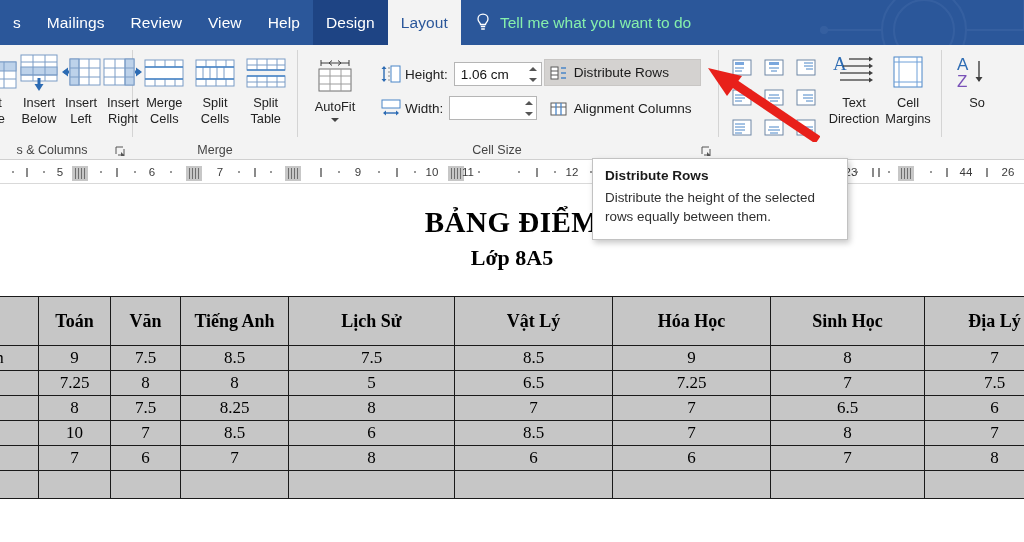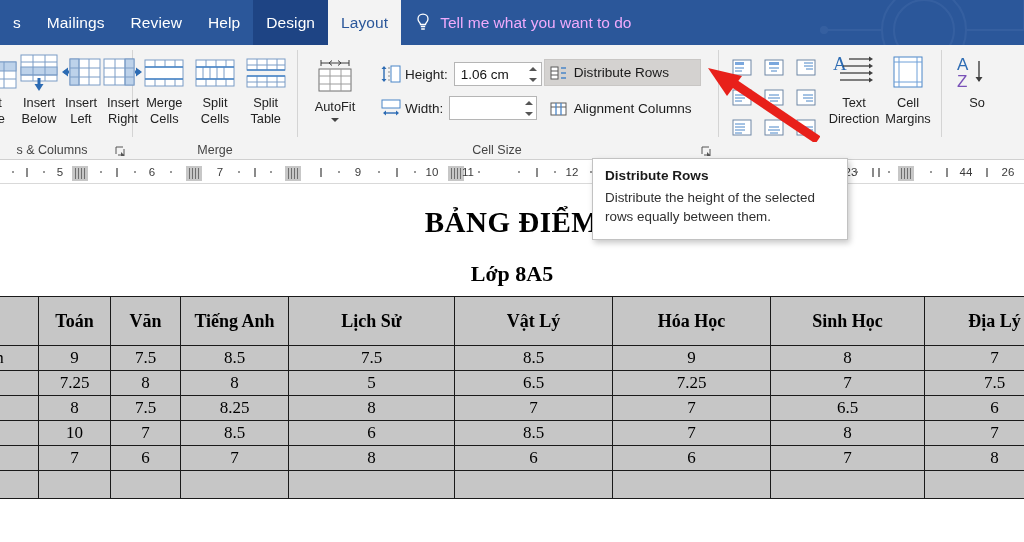--- a/index.html
+++ b/index.html
@@ -39,21 +39,21 @@
   .tab.contextual { background: #1e4484; }
   .tab.active {
     background: #f3f3f3;
     color: #2b579a;
   }
   .tellme {
     height: 45px;
     display: flex; align-items: center;
     gap: 9px;
     padding: 0 12px 0 14px;
-    color: #f0abfc;
+    color: #86efac;
     font-size: 15.5px;
     white-space: nowrap;
   }
   .bulb { width: 16px; height: 20px; flex: none; }
 
   
   .ribbon {
     position: relative;
     height: 115px;
     background: #f3f3f3;
@@ -251,21 +251,21 @@
     color: #000000;
     margin-top: 22px;
     letter-spacing: .5px;
   }
   .doc-subtitle {
     text-align: center;
     font-family: "Liberation Serif", serif;
     font-weight: bold;
     font-size: 22px;
     color: #000000;
-    margin-top: 22px;
+    margin-top: 6px;
   }
 
   table.grades {
     position: absolute;
     left: -40px;
     top: 112px;
     width: 1104px;
     border-collapse: collapse;
     font-family: "Liberation Serif", serif;
     background: #c6c6c6;
@@ -360,20 +360,23 @@
     </svg>
 
     <div class="tab">
         <span>s</span>
       </div>
     <div class="tab">
         <span>Mailings</span>
       </div>
     <div class="tab">
         <span>Review</span>
+      </div>
+    <div class="tab">
+        <span>View</span>
       </div>
     <div class="tab">
         <span>Help</span>
       </div>
     <div class="tab contextual">
         <span>Design</span>
       </div>
     <div class="tab active">
         <span>Layout</span>
       </div>

